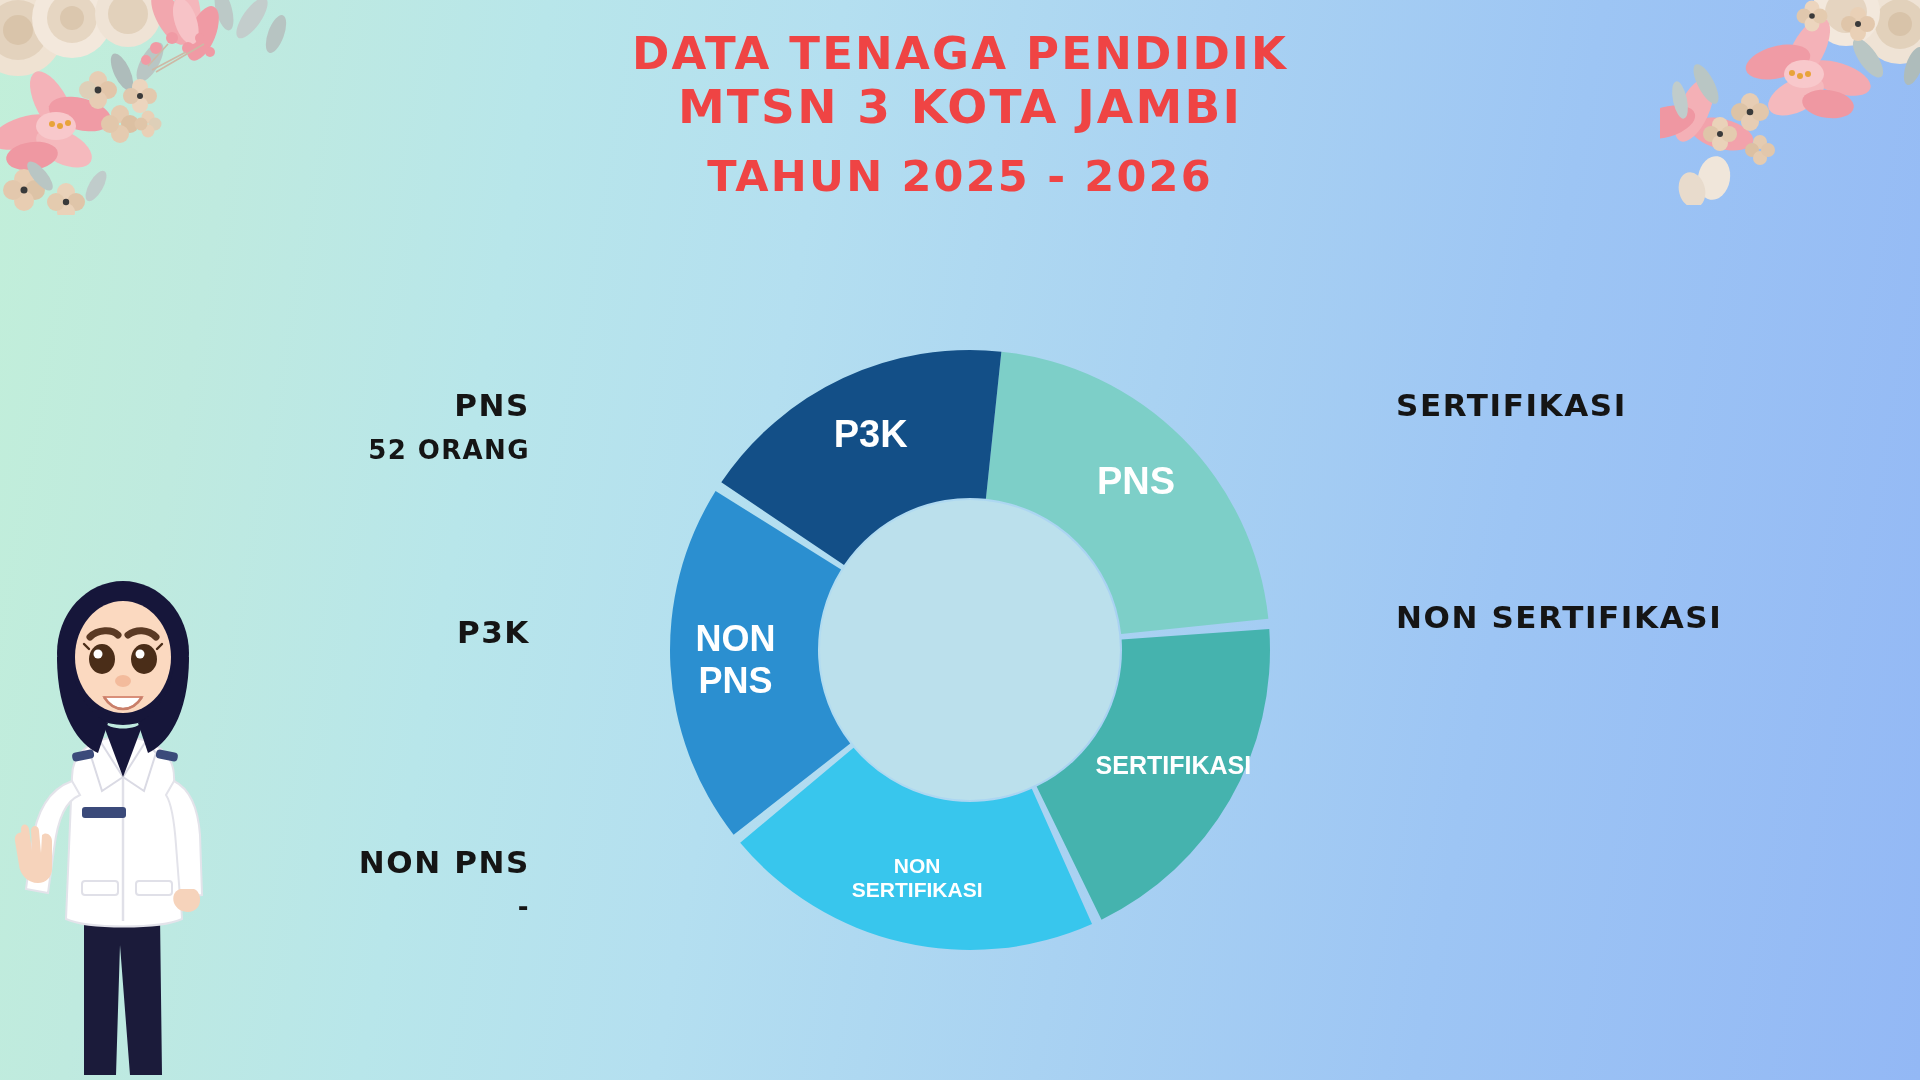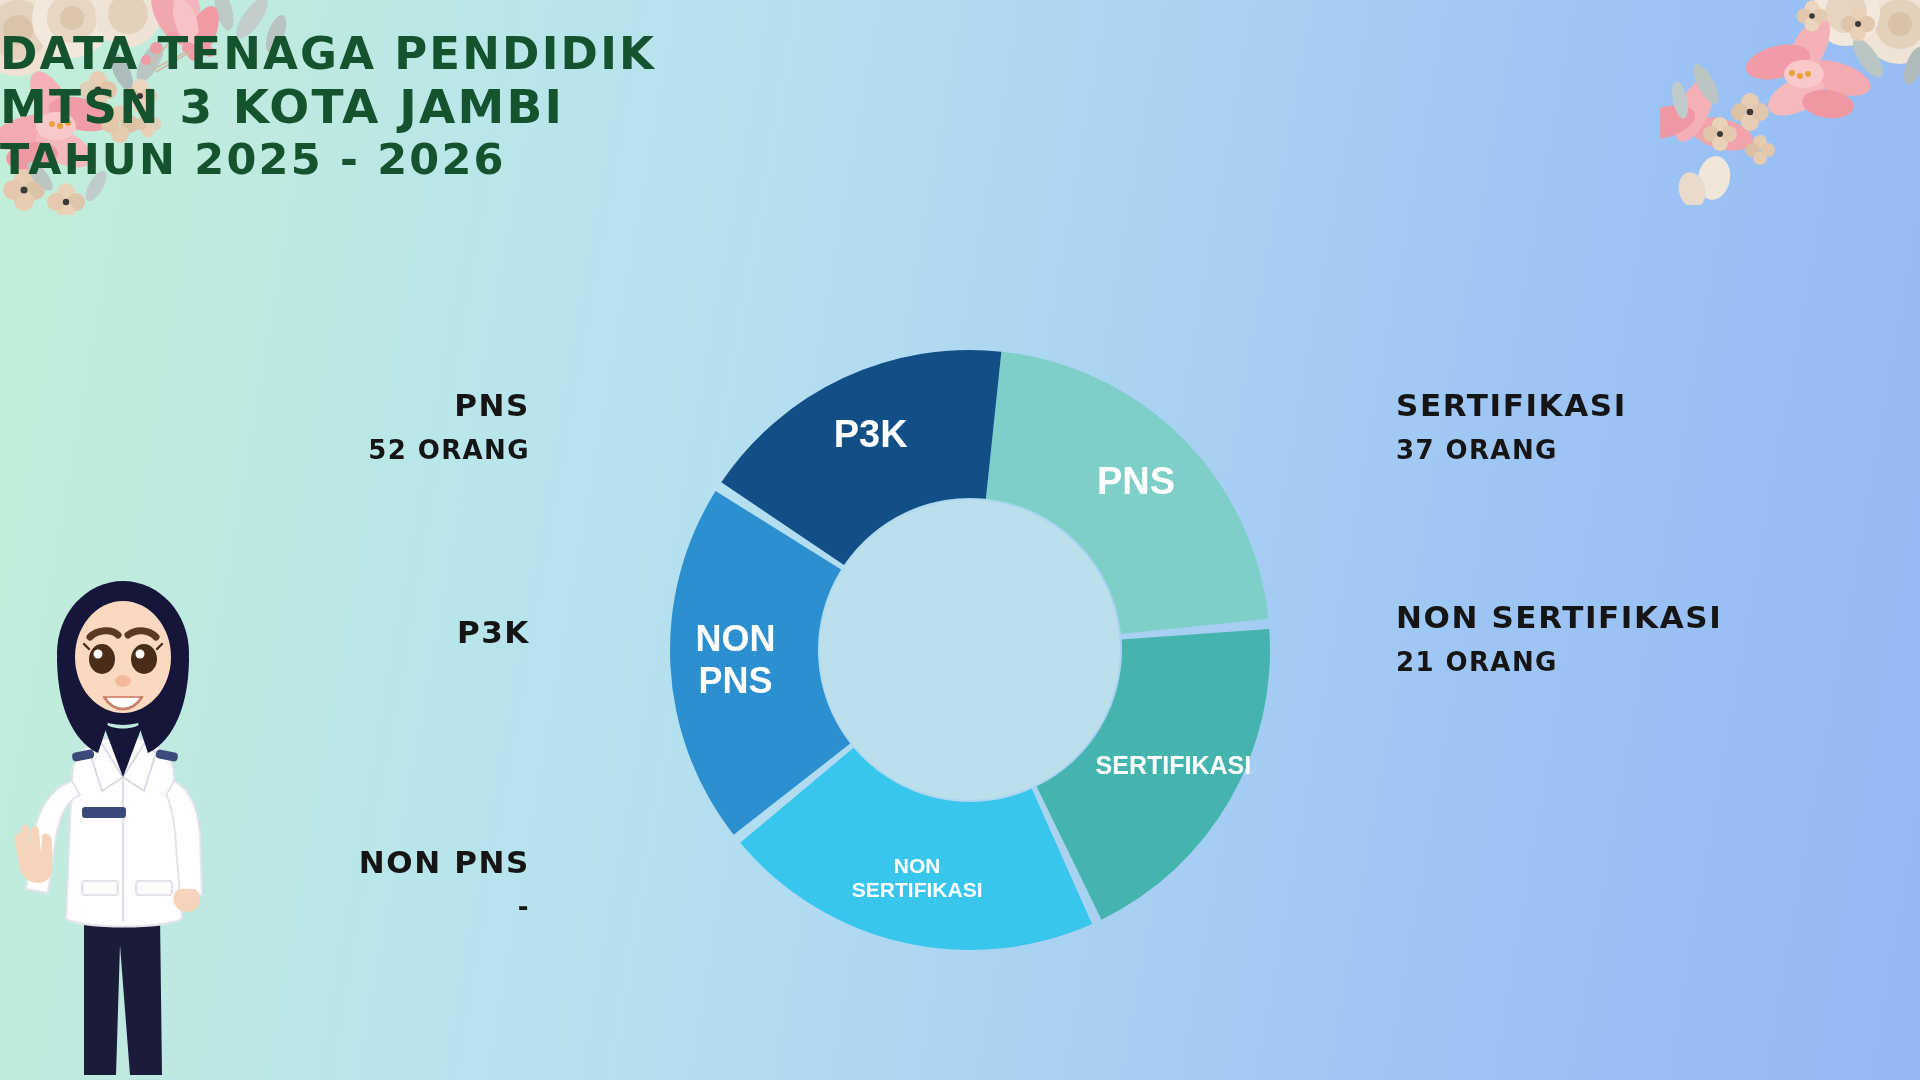--- a/index.html
+++ b/index.html
@@ -9,31 +9,31 @@
     background:linear-gradient(100deg,#c2efd9 0%,#bfeadf 12%,#b8e6ea 26%,#b4dff0 40%,#a9d2f2 58%,#9dc5f4 76%,#93b8f5 100%);
   }
 
   
   .floral{position:absolute;top:0;pointer-events:none;}
   .floral.left{left:0;width:290px;height:215px;}
   .floral.right{right:0;width:260px;height:205px;transform:scaleX(-1);}
 
   
   .title-block{
-    position:absolute;left:0;right:0;top:28px;text-align:left;
-    color:#14532d;line-height:1.16;
+    position:absolute;left:0;right:0;top:28px;text-align:center;
+    color:#ef4444;line-height:1.16;
   }
   .title-line{
     font-family:"DejaVu Sans", sans-serif;
     font-weight:bold;font-size:45px;letter-spacing:2.2px;
     text-transform:uppercase;
   }
   .title-line.l1{font-size:45px;}
   .title-line.l2{font-size:47px;}
-  .title-line.l3{font-size:43px;}
+  .title-line.l3{font-size:43px;margin-top:17px;}
 
   
   .donut-wrap{position:absolute;left:650px;top:330px;width:640px;height:640px;}
   .donut-wrap svg{display:block;width:640px;height:640px;overflow:visible;}
   .seg-label{
     font-family:"Liberation Sans", sans-serif;
     fill:#ffffff;font-weight:bold;text-anchor:middle;
     dominant-baseline:middle;
   }
 
@@ -248,25 +248,23 @@
 <div class="side left-col" id="lbl-p3k">
   <div class="head">P3K</div>
 </div>
 <div class="side left-col" id="lbl-nonpns">
   <div class="head">NON PNS</div>
   <div class="sub">-</div>
 </div>
 
 <div class="side right-col" id="lbl-sert">
   <div class="head">SERTIFIKASI</div>
-  <div class="sub">37 ORANG</div>
 </div>
 <div class="side right-col" id="lbl-nonsert">
   <div class="head">NON SERTIFIKASI</div>
-  <div class="sub">21 ORANG</div>
 </div>
 
 <div class="donut-wrap">
   <svg id="donut-svg" viewBox="0 0 640 640" xmlns="http://www.w3.org/2000/svg">
     <g id="donut-segments">
         <path d="M 351.35853898029603 21.643431389518014 A 300 300 0 0 1 618.356568610482 288.64146101970397 L 471.16732809597755 304.1116735833167 A 152 152 0 0 0 335.8883264166833 168.83267190402245 Z" fill="#7DCFC8"></path>
         <path d="M 619.2692150779473 299.0730578767624 A 300 300 0 0 1 451.51134403672324 589.6382138897501 L 386.6324143119398 456.6166950374734 A 152 152 0 0 0 471.6297356394933 309.39701599089295 Z" fill="#45B3AE"></path>
         <path d="M 442.02099292274005 594.0636372927802 A 300 300 0 0 1 90.18666706430662 512.8362829059619 L 203.56124464591537 417.703716672354 A 152 152 0 0 0 381.82396974752163 458.8589095616753 Z" fill="#38C6ED"></path>
         <path d="M 83.59677391798343 504.6984425976975 A 300 300 0 0 1 65.58557115307218 161.02422073003856 L 191.09668938422323 239.45227183655288 A 152 152 0 0 0 200.22236545177827 413.58054424950006 Z" fill="#2B8FD0"></path>
         <path d="M 71.28872823348743 152.242128958776 A 300 300 0 0 1 351.3585389802959 21.643431389517957 L 335.88832641668324 168.83267190402245 A 152 152 0 0 0 193.98628897163366 235.0026786724465 Z" fill="#134F87"></path>

